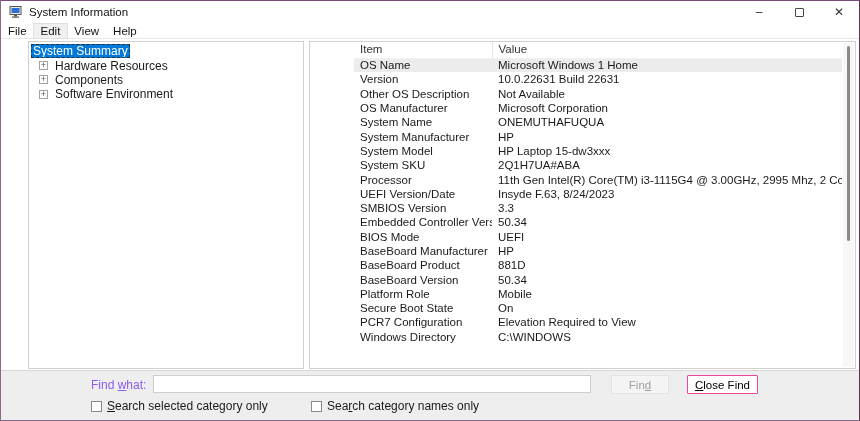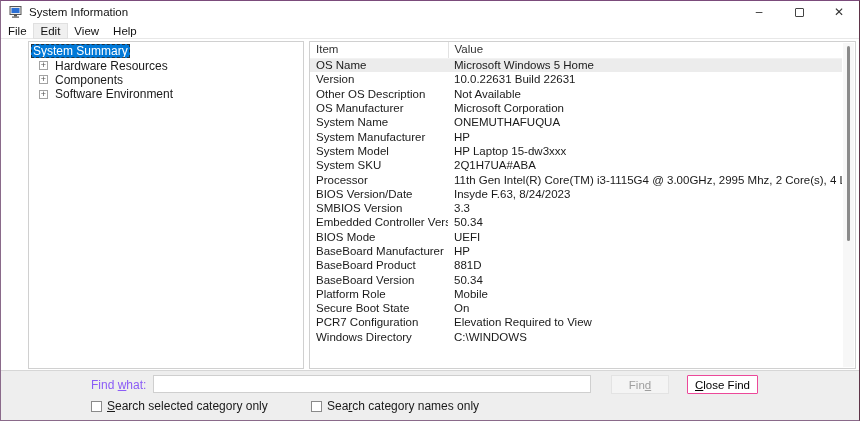--- a/index.html
+++ b/index.html
@@ -31,21 +31,21 @@
 
   
   .content { flex:1 1 auto; display:flex; padding:2px 3px 1px 3px; gap:5px; background:#fff; min-height:0; }
   .tree-panel { width:276px; flex:0 0 auto; border:1px solid #d0d0d0; background:#fff; padding:2px 0 0 2px; overflow:hidden;margin-left:24px; }
   .tree-item { display:flex; align-items:center; height:14.4px; white-space:nowrap; }
   .tree-label { padding:0 2px; }
   .tree-item.selected .tree-label { background:#0078d7; color:#fff; outline:1px dashed rgba(40,40,40,.85); outline-offset:-1px; }
   .tree-item.child { padding-left:8px; }
   .plusbox { width:9px; height:9px; border:1px solid #a3a3a3; display:inline-flex; align-items:center; justify-content:center; margin-right:5px; flex:0 0 auto; font-size:9px; line-height:7px; color:#555; background:#fff; }
 
-  .table-panel { flex:1 1 auto; border:1px solid #d0d0d0; background:#fff; position:relative; overflow:hidden; }
+  .table-panel { flex:1 1 auto; border:1px solid #d0d0d0; background:#fff; position:relative; overflow:hidden;padding-left:44px; }
   .scroll-track { position:absolute; top:1px; right:1px; bottom:1px; width:11px; background:#f7f7f7; }
   .scroll-thumb { position:absolute; top:3px; right:4px; width:3px; height:195px; background:#8a8a8a; border-radius:2px; }
   .grid { width:calc(100% - 13px); border-collapse:collapse; table-layout:fixed; }
   .grid col.c-item { width:138px; }
   .grid th { text-align:left; font-weight:normal; font-size:11.5px; color:#333; height:16px; padding:0 0 1px 6px; border-bottom:1px solid #f2f2f2; }
   .grid th.col-item { border-right:1px solid #e2e2e2; }
   .grid td { height:14.3px; font-size:11.5px; padding:0 0 0 6px; white-space:nowrap; overflow:hidden;margin-left:12px; }
   .grid tr.selected td { background:#ececec; }
 
   
@@ -121,21 +121,21 @@
           </colgroup>
         <thead>
           <tr>
             <th class="col-item">Item</th>
             <th>Value</th>
           </tr>
         </thead>
         <tbody>
             <tr class="selected">
     <td>OS Name</td>
-    <td>Microsoft Windows 5 Home</td>
+    <td>Microsoft Windows 1 Home</td>
   </tr>
             <tr>
     <td>Version</td>
     <td>10.0.22631 Build 22631</td>
   </tr>
             <tr>
     <td>Other OS Description</td>
     <td>Not Available</td>
   </tr>
             <tr>
@@ -156,21 +156,21 @@
   </tr>
             <tr>
     <td>System SKU</td>
     <td>2Q1H7UA#ABA</td>
   </tr>
             <tr>
     <td>Processor</td>
     <td>11th Gen Intel(R) Core(TM) i3-1115G4 @ 3.00GHz, 2995 Mhz, 2 Core(s), 4 Logi...</td>
   </tr>
             <tr>
-    <td>BIOS Version/Date</td>
+    <td>UEFI Version/Date</td>
     <td>Insyde F.63, 8/24/2023</td>
   </tr>
             <tr>
     <td>SMBIOS Version</td>
     <td>3.3</td>
   </tr>
             <tr>
     <td>Embedded Controller Version</td>
     <td>50.34</td>
   </tr>

